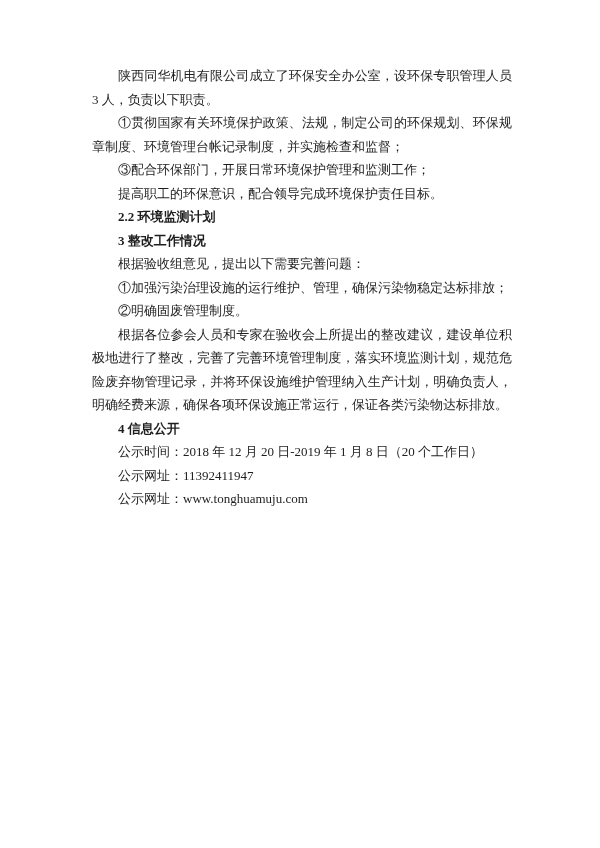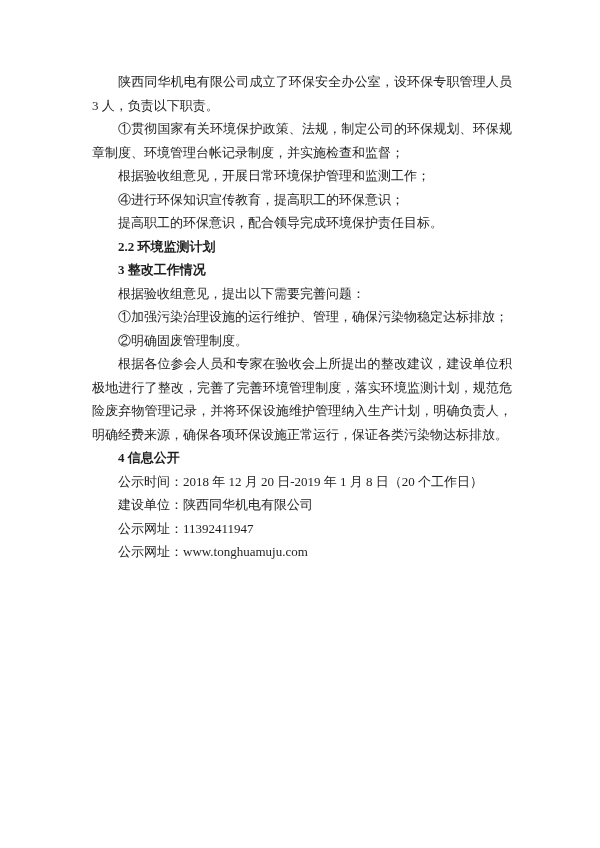--- a/index.html
+++ b/index.html
@@ -12,21 +12,21 @@
     width: 600px;
     height: 848px;
     background: #ffffff;
     overflow: hidden;
     font-family: "Liberation Serif", "DejaVu Serif", serif;
     color: #1e1e1e;
   }
   .doc {
     position: absolute;
     left: 92px;
-    top: 70px;
+    top: 64px;
     width: 420px;
   }
   .para, .heading, .info {
     margin: 0;
     padding: 0;
     font-size: 13px;
     line-height: 23.5px;
     text-indent: 26px;
     word-break: break-all;
   }
@@ -42,28 +42,26 @@
     display: inline;
   }
 </style>
 </head>
 <body>
 
 <div class="page">
   <div class="doc" id="doc">
       <p class="para">陕西同华机电有限公司成立了环保安全办公室，设环保专职管理人员 3 人，负责以下职责。</p>
       <p class="para">①贯彻国家有关环境保护政策、法规，制定公司的环保规划、环保规章制度、环境管理台帐记录制度，并实施检查和监督；</p>
-      <p class="para">根据验收组意见，开展日常环境保护管理和监测工作；</p>
-      <p class="para">④进行环保知识宣传教育，提高职工的环保意识；</p>
+      <p class="para">③配合环保部门，开展日常环境保护管理和监测工作；</p>
       <p class="para">提高职工的环保意识，配合领导完成环境保护责任目标。</p>
       <p class="heading">2.2 环境监测计划</p>
       <p class="heading">3 整改工作情况</p>
       <p class="para">根据验收组意见，提出以下需要完善问题：</p>
       <p class="para">①加强污染治理设施的运行维护、管理，确保污染物稳定达标排放；</p>
       <p class="para">②明确固废管理制度。</p>
       <p class="para">根据各位参会人员和专家在验收会上所提出的整改建议，建设单位积极地进行了整改，完善了完善环境管理制度，落实环境监测计划，规范危险废弃物管理记录，并将环保设施维护管理纳入生产计划，明确负责人，明确经费来源，确保各项环保设施正常运行，保证各类污染物达标排放。</p>
       <p class="heading">4 信息公开</p>
       <p class="info"><span class="label">公示时间：</span><span class="value">2018 年 12 月 20 日-2019 年 1 月 8 日（20 个工作日）</span></p>
-      <p class="info"><span class="label">建设单位：</span><span class="value">陕西同华机电有限公司</span></p>
       <p class="info"><span class="label">公示网址：</span><span class="value">11392411947</span></p>
       <p class="info"><span class="label">公示网址：</span><span class="value">www.tonghuamuju.com</span></p>
     </div>
 </div>
 
 </body></html>

